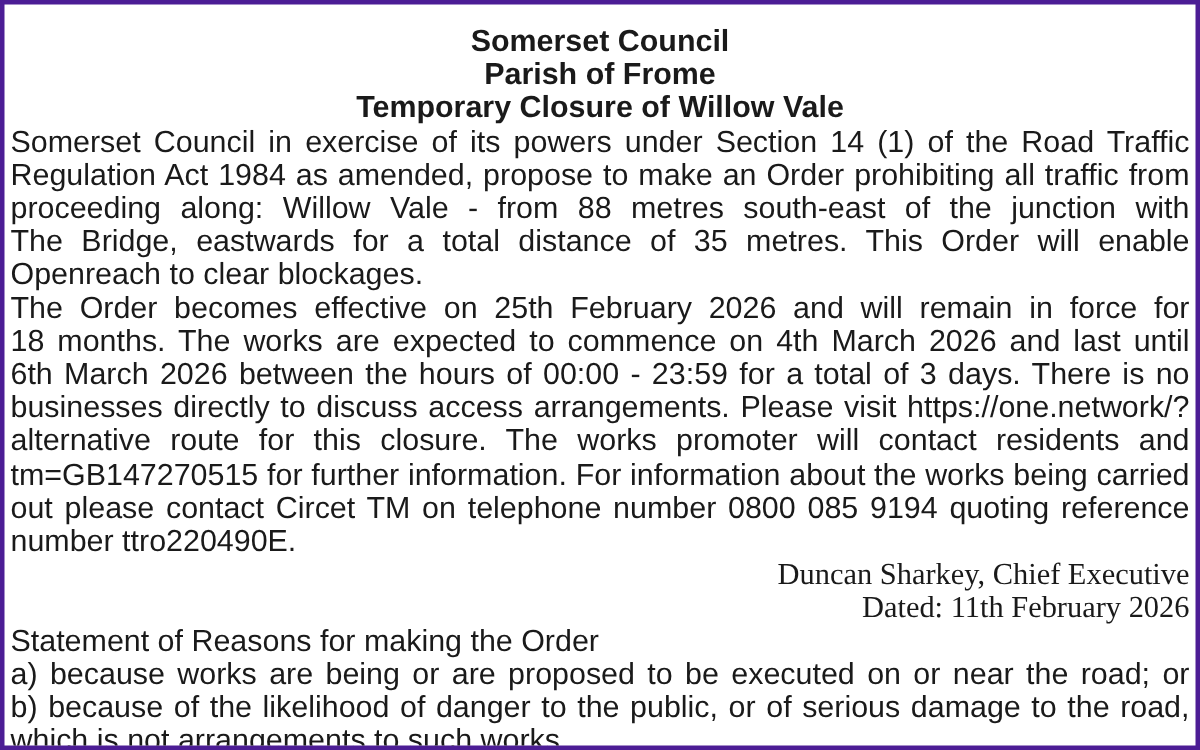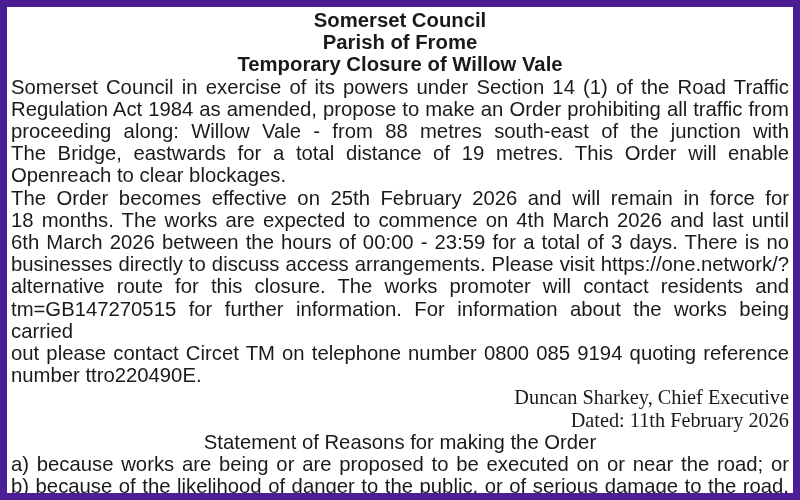--- a/index.html
+++ b/index.html
@@ -4,57 +4,57 @@
 <style>
   html, body {
     margin: 0;
     padding: 0;
     background: #ffffff;
   }
   .notice-page {
     box-sizing: border-box;
     width: 800px;
     height: 500px;
-    border: 7px solid #4c1d95;
-    padding: 2px 4px 0 4px;
+    border: 3px solid #4c1d95;
+    padding: 14px 4px 0 4px;
     overflow: hidden;
     background: #ffffff;
     color: #1a1a1a;
     font-family: "Liberation Sans", sans-serif;
     font-size: 20.3px;
     line-height: 22.2px;
   }
   .title-line {
     text-align: center;
     font-weight: bold;
   }
   .line { text-align: left; }
   .line.j {
     text-align: justify;
     text-align-last: justify;
   }
   .sig-line { text-align: right; font-family: Liberation Serif, serif; }
-  .reasons-heading { text-align: center; }
+  .reasons-heading { text-align: left; }
 </style>
 </head>
 <body>
 
 <div class="notice-page">
 
   <div class="title-line">Somerset Council</div>
 
   <div class="title-line">Parish of Frome</div>
 
   <div class="title-line">Temporary Closure of Willow Vale</div>
 
   <div class="paragraph">
       <div class="line j">Somerset Council in exercise of its powers under Section 14 (1) of the Road Traffic</div>
       <div class="line j">Regulation Act 1984 as amended, propose to make an Order prohibiting all traffic from</div>
       <div class="line j">proceeding along: Willow Vale - from 88 metres south-east of the junction with</div>
-      <div class="line j">The Bridge, eastwards for a total distance of 19 metres. This Order will enable</div>
+      <div class="line j">The Bridge, eastwards for a total distance of 35 metres. This Order will enable</div>
       <div class="line">Openreach to clear blockages.</div>
     </div>
 
   <div class="paragraph">
       <div class="line j">The Order becomes effective on 25th February 2026 and will remain in force for</div>
       <div class="line j">18 months. The works are expected to commence on 4th March 2026 and last until</div>
       <div class="line j">6th March 2026 between the hours of 00:00 - 23:59 for a total of 3 days. There is no</div>
       <div class="line j">businesses directly to discuss access arrangements. Please visit https://one.network/?</div>
       <div class="line j">alternative route for this closure. The works promoter will contact residents and</div>
       <div class="line j">tm=GB147270515 for further information. For information about the works being carried</div>

